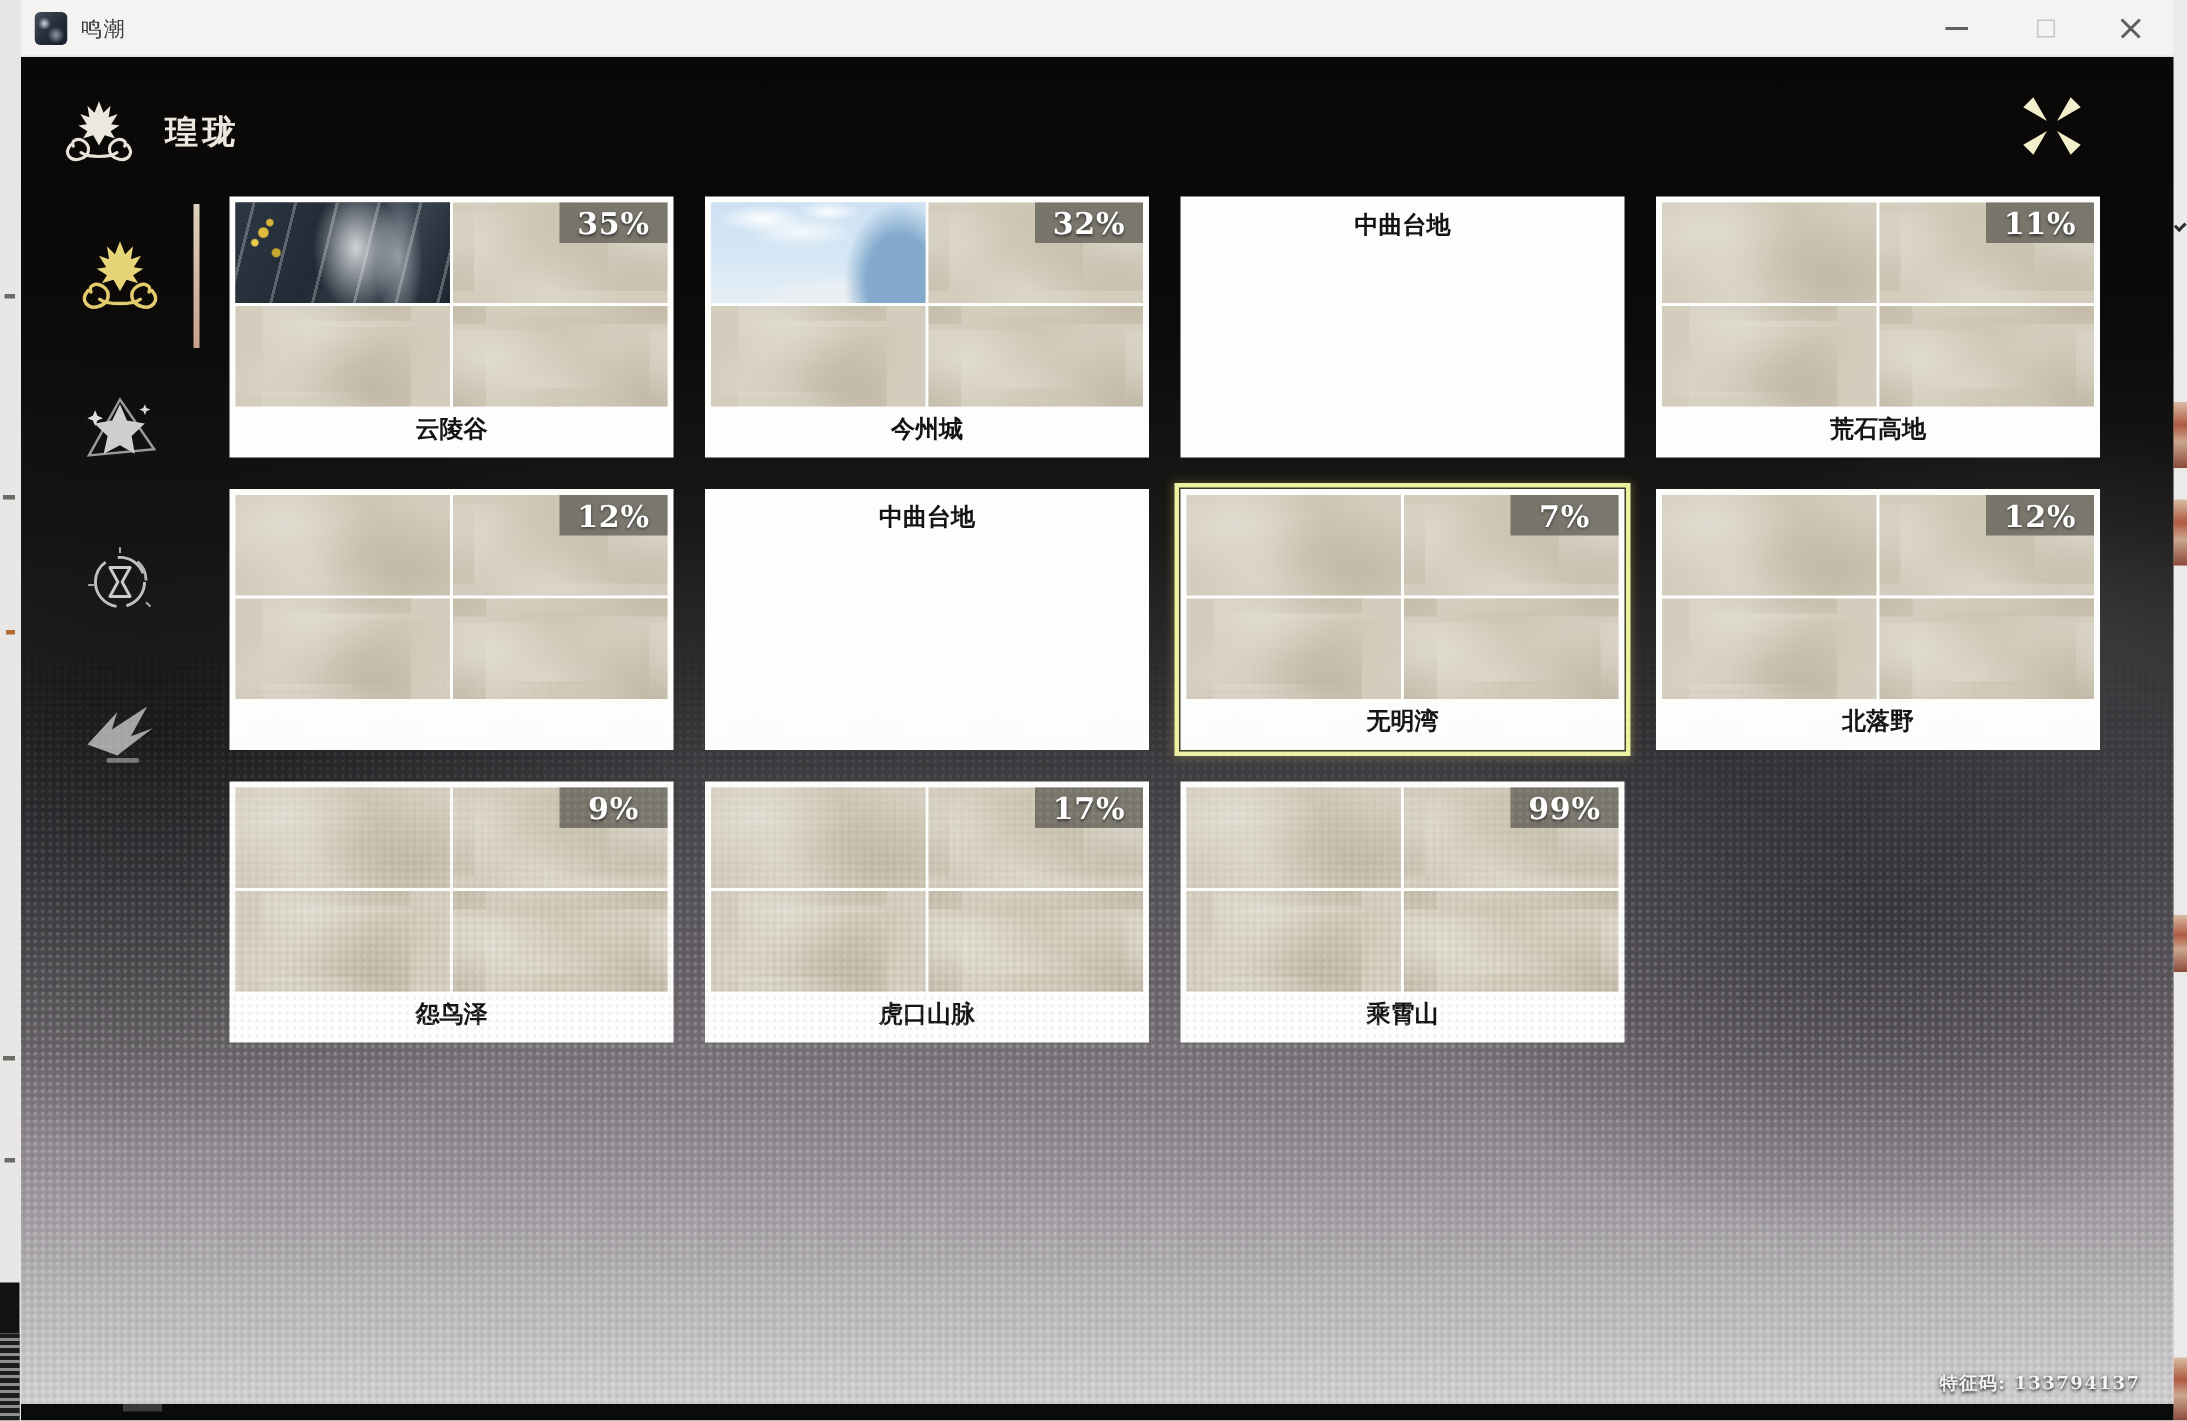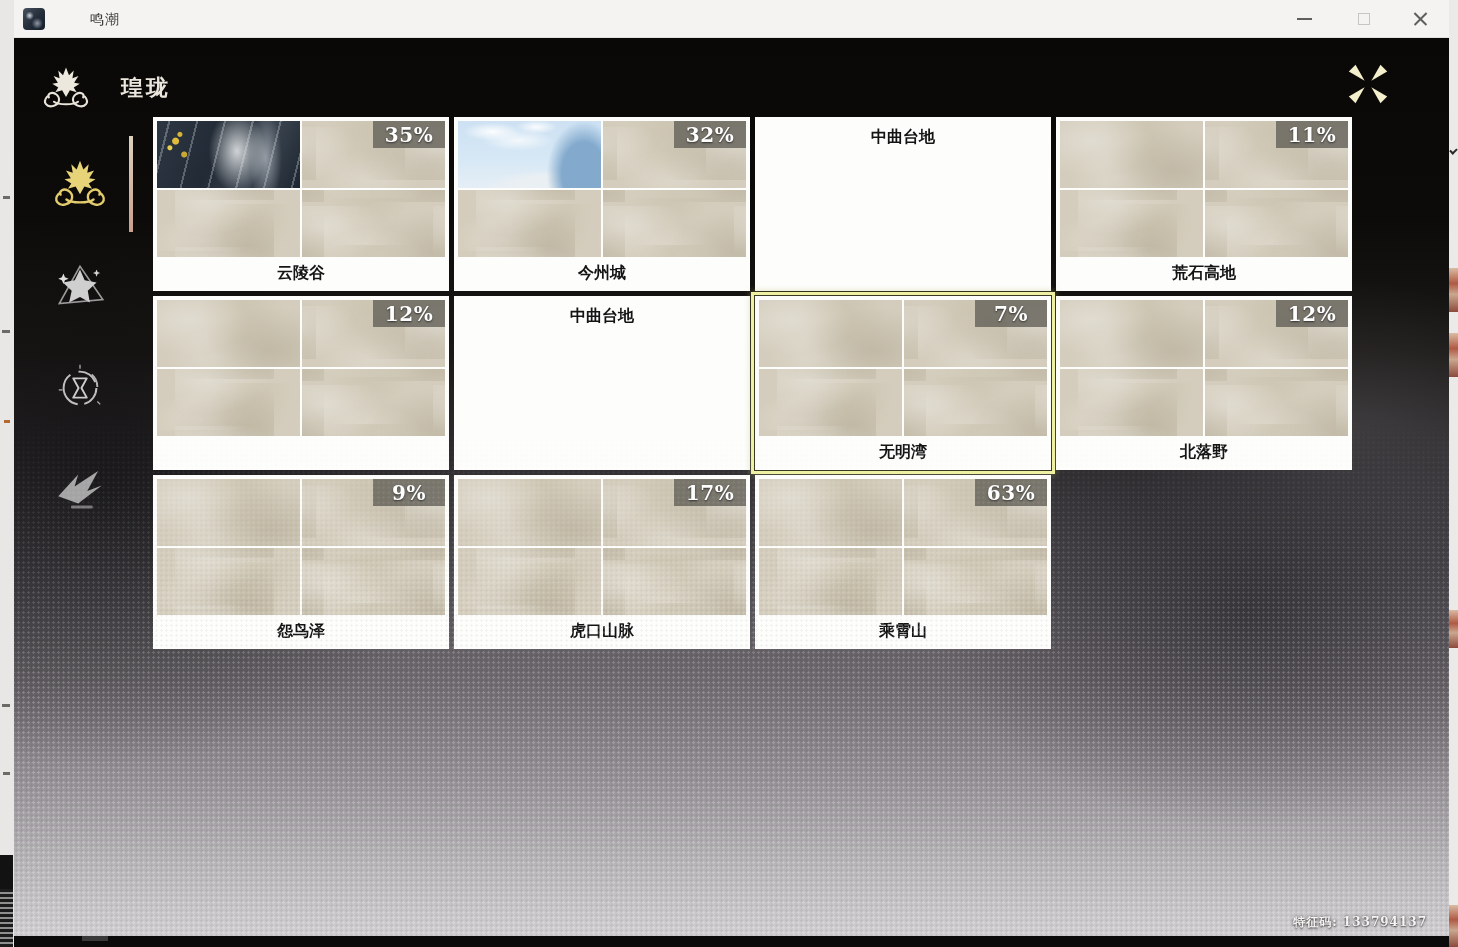--- a/index.html
+++ b/index.html
@@ -21,21 +21,21 @@
 
   
   .titlebar { position:absolute; left:14px; top:0; width:1435px; height:38px;
     background:#f4f3f1; border-bottom:1px solid #e3e1de; }
   .app-icon { position:absolute; left:9px; top:8px; width:22px; height:22px; border-radius:4px;
     background:
       radial-gradient(circle 6px at 30% 35%, rgba(225,230,235,.9), transparent 70%),
       radial-gradient(circle 8px at 65% 70%, rgba(190,200,215,.7), transparent 70%),
       linear-gradient(135deg,#45505e 0%, #232c38 55%, #15202c 100%); }
   .app-title { position:absolute; left:40px; top:0; height:38px; line-height:38px;
-    font-size:14px; color:#3c3c3c; letter-spacing:1px;margin-left:36px; }
+    font-size:14px; color:#3c3c3c; letter-spacing:1px; }
   .winbtn { position:absolute; top:4px; width:30px; height:30px; display:flex; align-items:center; justify-content:center; }
   .minimize-glyph { width:15px; height:0; border-top:2px solid #5f5f5f; }
   .maximize-glyph { width:12px; height:12px; border:1.5px solid #c7c5c2; }
   .close-glyph { position:relative; width:15px; height:15px; }
   .close-glyph::before,.close-glyph::after { content:""; position:absolute; left:-1px; top:6.5px;
     width:17px; height:1.8px; background:#5f5f5f; }
   .close-glyph::before { transform:rotate(45deg); }
   .close-glyph::after { transform:rotate(-45deg); }
 
   
@@ -51,33 +51,33 @@
       radial-gradient(rgba(0,0,0,.10) 1px, transparent 1.4px),
       radial-gradient(rgba(255,255,255,.38) 1px, transparent 1.4px);
     background-size:5px 5px; background-position:0 0, 2px 2px;
     -webkit-mask-image:linear-gradient(transparent 42%, #000 74%);
     mask-image:linear-gradient(transparent 42%, #000 74%); }
   .bottom-strip { position:absolute; left:14px; top:936px; width:1435px; height:11px; background:#0b0b0b; }
   .bottom-strip .mark { position:absolute; left:68px; top:0; width:26px; height:5px; background:#3a3a3a; }
 
   
   .region-header { position:absolute; left:24px; top:26px; display:flex; align-items:center; }
-  .region-header .title { margin-left:27px; font-size:22px; font-weight:600; color:#ebe7de; letter-spacing:3px; }
+  .region-header .title { margin-left:16px; font-size:22px; font-weight:600; color:#ebe7de; letter-spacing:3px; }
 
   .side-item { position:absolute; left:22px; width:88px; height:76px;
     display:flex; align-items:center; justify-content:center; cursor:pointer; }
   .side-indicator { position:absolute; left:115px; top:98px; width:4px; height:96px;
     background:linear-gradient(#ddd2bd, #c9a08e); }
 
   .game-close { position:absolute; left:1330px; top:22px; width:48px; height:48px;
     display:flex; align-items:center; justify-content:center; cursor:pointer; }
 
   
-  .grid { position:absolute; left:139px; top:79px; width:1247px;
-    display:grid; grid-template-columns:repeat(4,296px); gap:5px; }
+  .grid { position:absolute; left:139px; top:93px; width:1247px;
+    display:grid; grid-template-columns:repeat(4,296px); gap:21px; }
   .card { width:296px; height:174px; background:#fdfdfc; padding:4px; position:relative; cursor:pointer; }
   .card.selected { box-shadow:0 0 0 1px #3a3a26, 0 0 0 4px #eef0a2, 0 0 6px 5px rgba(180,180,90,.35); }
   .tiles { position:relative; width:100%; height:136px; display:grid;
     grid-template-columns:1fr 1fr; grid-template-rows:1fr 1fr; gap:2px; background:#fdfdfc; }
   .tile { background-color:#d4cdbd;
     background-image:
       radial-gradient(ellipse 90px 50px at 22% 30%, rgba(255,255,255,.30), transparent 70%),
       radial-gradient(ellipse 100px 60px at 80% 75%, rgba(168,158,134,.42), transparent 72%),
       radial-gradient(ellipse 60px 80px at 60% 15%, rgba(198,190,168,.55), transparent 70%),
       radial-gradient(ellipse 70px 40px at 40% 85%, rgba(255,255,255,.22), transparent 70%); }
@@ -333,21 +333,21 @@
     <div class="cname">虎口山脉</div>
   </div>
 
   <div class="card">
     <div class="tiles">
       <div class="tile q1"></div>
       <div class="tile q2"></div>
       <div class="tile q3"></div>
       <div class="tile q4"></div>
       <div class="badge">
-              <span>63%</span>
+              <span>99%</span>
             </div>
     </div>
     <div class="cname">乘霄山</div>
   </div>
 </div>
 
     <div class="feature-code">特征码: 133794137</div>
 
     <div class="texture"></div>
   </div>

